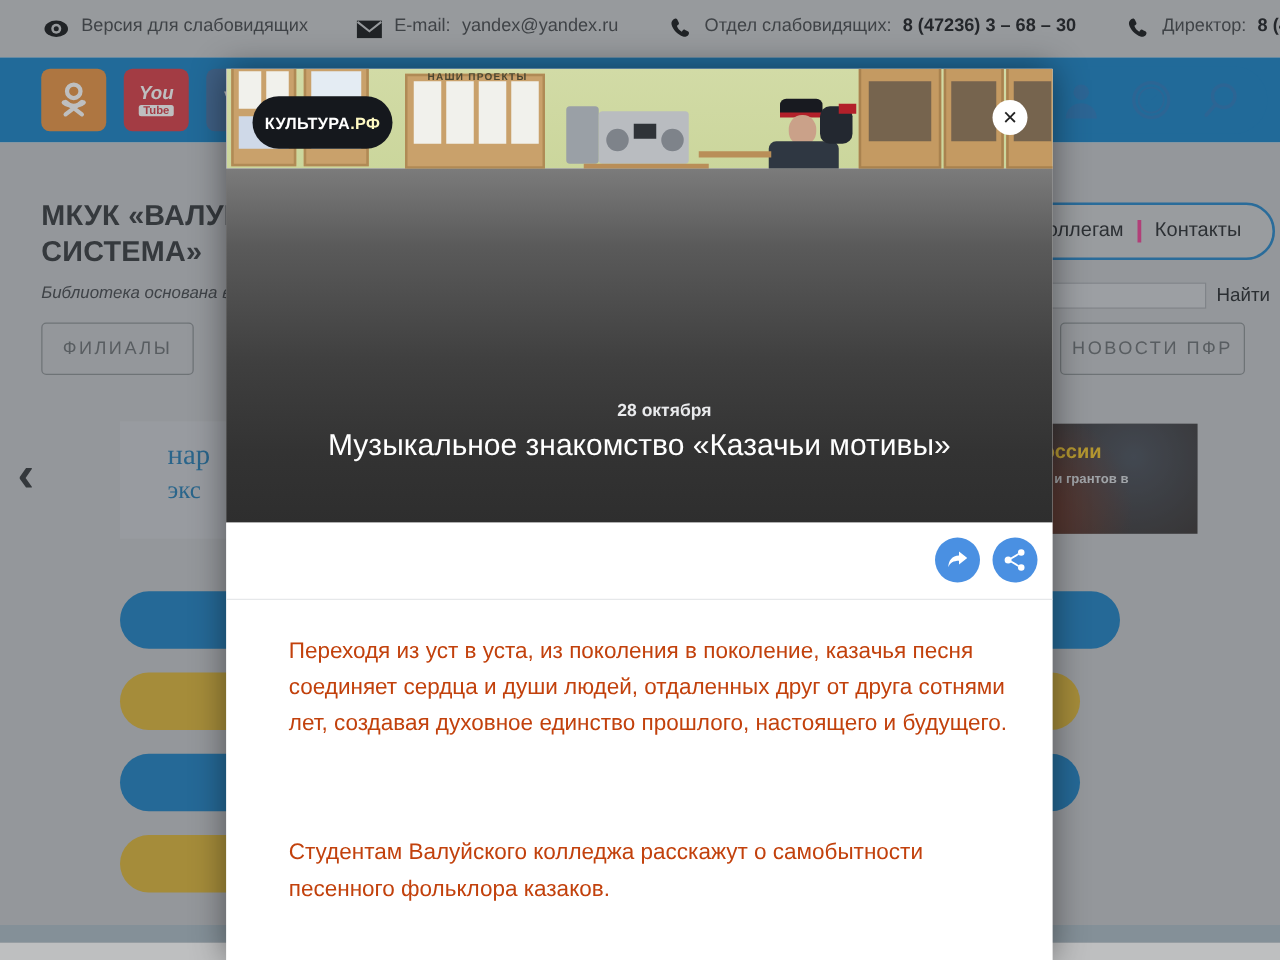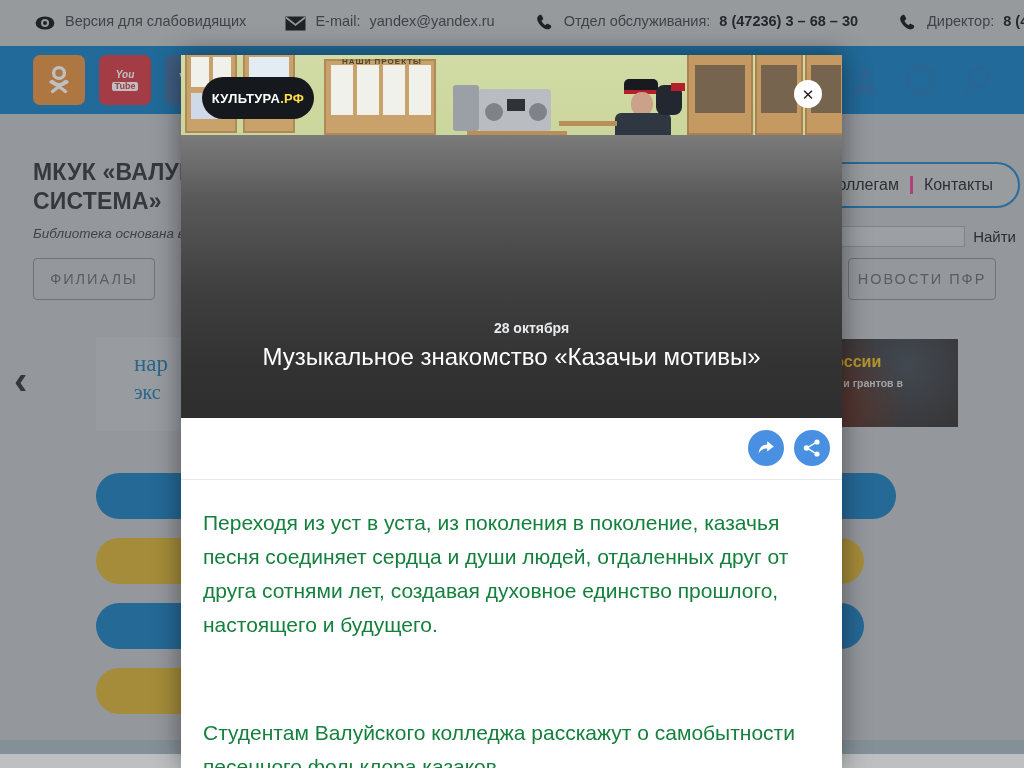--- a/index.html
+++ b/index.html
@@ -150,21 +150,21 @@
     position: absolute; left: 0; top: 80px; width: 661px; height: 283px;
     background: linear-gradient(180deg, #7b7b7b 0%, #5a5a5a 22%, #3f3f3f 55%, #333333 80%, #2e2e2e 100%);
   }
   .kult-badge {
     position: absolute; left: 21px; top: 22px; height: 42px; width: 112px;
     background: #15181d; border-radius: 21px;
     display: flex; align-items: center; justify-content: center;
     font-size: 13px; font-weight: bold; letter-spacing: .3px;
   }
   .kult-w { color: #ffffff; }
-  .kult-r { color: #fde047; text-align: right; }
+  .kult-r { color: #fef9c3; text-align: right; }
   .modal-close {
     position: absolute; right: 20px; top: 25px; width: 28px; height: 28px;
     background: #ffffff; border-radius: 50%;
     display: flex; align-items: center; justify-content: center;
     color: #222; font-size: 15px; line-height: 1; cursor: pointer;
   }
   .hero-date {
     position: absolute; left: 0; top: 265px; width: 661px; text-align: center;
     color: #e9eaec; font-size: 14px; font-weight: bold; padding-left: 40px;
   }
@@ -180,21 +180,21 @@
   .circ-btn {
     position: absolute; top: 12px; width: 36px; height: 36px; border-radius: 50%;
     background: #4a90e2; display: flex; align-items: center; justify-content: center;
     cursor: pointer;
   }
   #act-repost { right: 58px; }
   #act-share { right: 12px; }
 
   .modal-body { padding: 26px 22px 0 22px; background: #fff; height: 288px; }
   .mb-p {
-    color: #15803d; font-size: 21px; line-height: 1.62; margin-bottom: 0;
+    color: #c2410c; font-size: 18px; line-height: 1.62; margin-bottom: 0; margin-left: 28px;
   }
   .mb-gap { height: 74px; }
 </style>
 </head>
 <body>
 
 <div id="page-root">
 
   <div class="topbar">
 
@@ -219,21 +219,21 @@
       <span class="tb-label">E-mail:</span>
       <span class="tb-label">yandex@yandex.ru</span>
     </div>
 
     <div class="tb-item">
       <span class="tb-ico">
         <svg width="16" height="18" viewBox="0 0 16 18">
             <path d="M3.2 1.2c1.2-.9 2.3-.4 2.8.7l1 2.1c.4.9.1 1.5-.6 2l-.9.6c.5 1.9 2.1 3.8 3.9 4.7l.7-.9c.5-.7 1.2-.9 2-.5l2.1 1.1c1 .5 1.4 1.6.6 2.7-1 1.4-2.7 2-4.4 1.5C6.3 13.9 2 9.4 1.2 5.4.8 3.6 1.9 2.2 3.2 1.2z" fill="#1d2023"></path>
           </svg>
       </span>
-      <span class="tb-label">Отдел обслуживания:</span>
+      <span class="tb-label">Отдел слабовидящих:</span>
       <span class="tb-strong">8 (47236) 3 – 68 – 30</span>
     </div>
 
     <div class="tb-item">
       <span class="tb-ico">
         <svg width="16" height="18" viewBox="0 0 16 18">
             <path d="M3.2 1.2c1.2-.9 2.3-.4 2.8.7l1 2.1c.4.9.1 1.5-.6 2l-.9.6c.5 1.9 2.1 3.8 3.9 4.7l.7-.9c.5-.7 1.2-.9 2-.5l2.1 1.1c1 .5 1.4 1.6.6 2.7-1 1.4-2.7 2-4.4 1.5C6.3 13.9 2 9.4 1.2 5.4.8 3.6 1.9 2.2 3.2 1.2z" fill="#1d2023"></path>
           </svg>
       </span>
       <span class="tb-label">Директор:</span>
@@ -246,21 +246,21 @@
     <div class="social-wrap">
       <div class="soc soc-ok">
         <svg width="24" height="30" viewBox="0 0 24 30">
             <circle cx="12" cy="8" r="5.4" fill="none" stroke="#fff" stroke-width="3.4"></circle>
             <path d="M4 17c4.6 3.6 11.4 3.6 16 0" stroke="#fff" stroke-width="3.4" fill="none" stroke-linecap="round"></path>
             <path d="M5.5 26.5 L18.5 16.5 M18.5 26.5 L5.5 16.5" stroke="#fff" stroke-width="3.4" stroke-linecap="round"></path>
           </svg>
       </div>
       <div class="soc soc-yt">
         <div style="text-align:center;line-height:1;">
-          <div class="soc-glyph" style="font-size:10px;font-style:italic;">You</div>
+          <div class="soc-glyph" style="font-size:15px;font-style:italic;">You</div>
           <div style="background:#fff;color:#d9444e;font-size:9px;font-weight:bold;border-radius:2px;padding:0 3px;margin-top:2px;">Tube</div>
         </div>
       </div>
       <div class="soc soc-vk">
         <span class="soc-glyph" style="font-size:17px;">VK</span>
       </div>
     </div>
 
     <div class="nav-right-pill">
       <span class="nav-ico">

